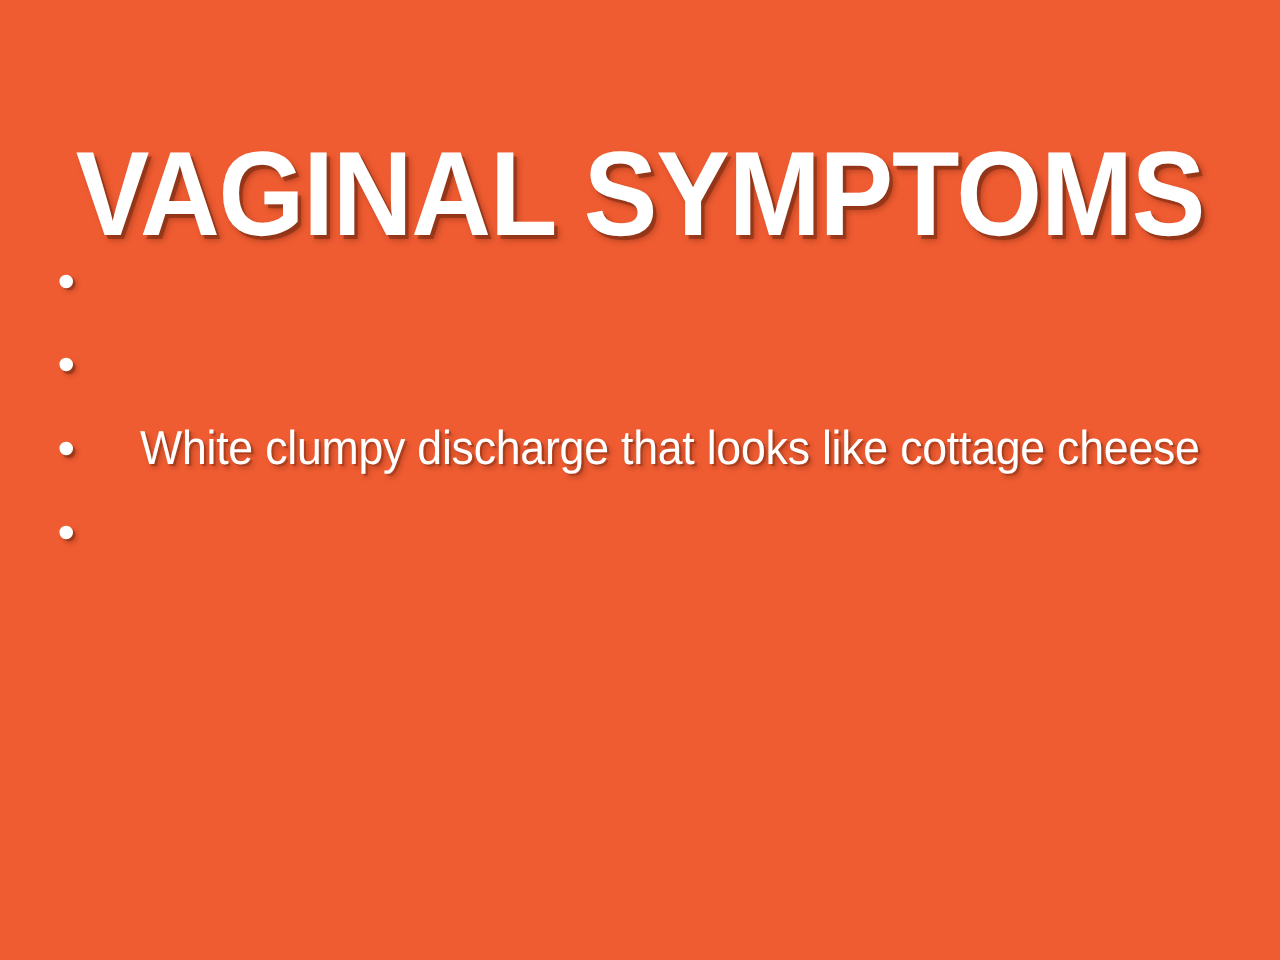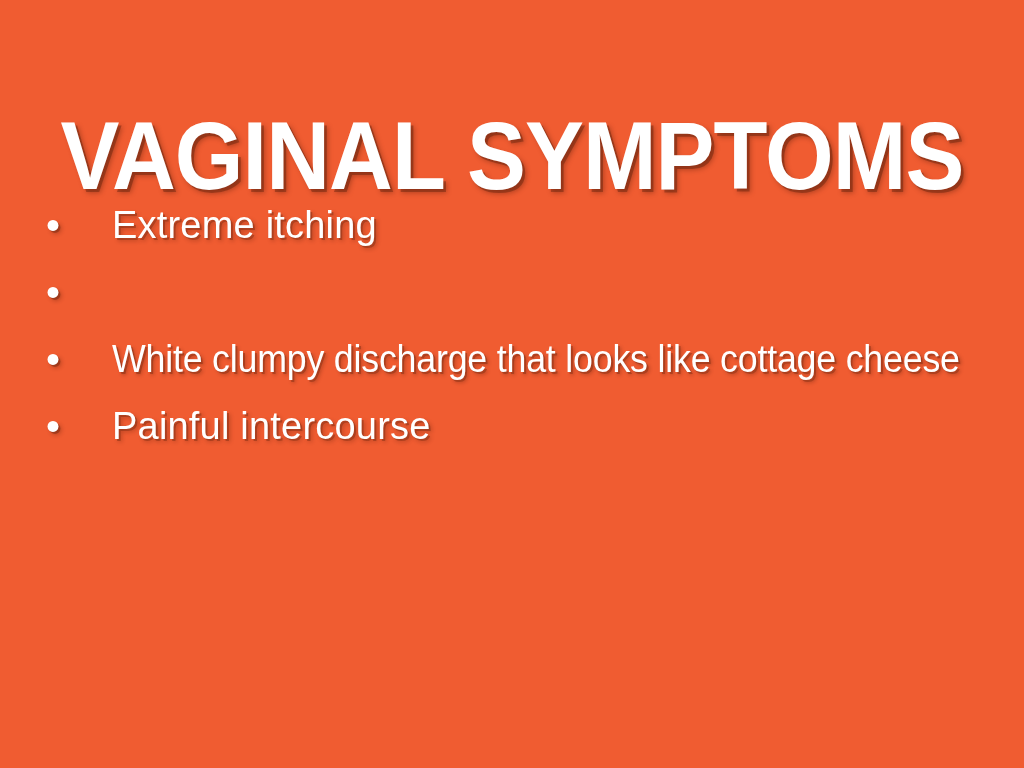--- a/index.html
+++ b/index.html
@@ -103,32 +103,30 @@
 <body>
 
 <div id="slide">
 
   <h1 id="slide-title">VAGINAL SYMPTOMS</h1>
 
   <ul id="bullet-list">
 
     <li class="bullet-row">
       <span class="bullet-marker">•</span>
-      <span class="bullet-text">Extreme itching</span>
     </li>
 
     <li class="bullet-row">
       <span class="bullet-marker">•</span>
     </li>
 
     <li class="bullet-row">
       <span class="bullet-marker">•</span>
       <span class="bullet-text condensed">White clumpy discharge that looks like cottage cheese</span>
     </li>
 
     <li class="bullet-row">
       <span class="bullet-marker">•</span>
-      <span class="bullet-text">Painful intercourse</span>
     </li>
 
   </ul>
 
 </div>
 
 </body></html>

